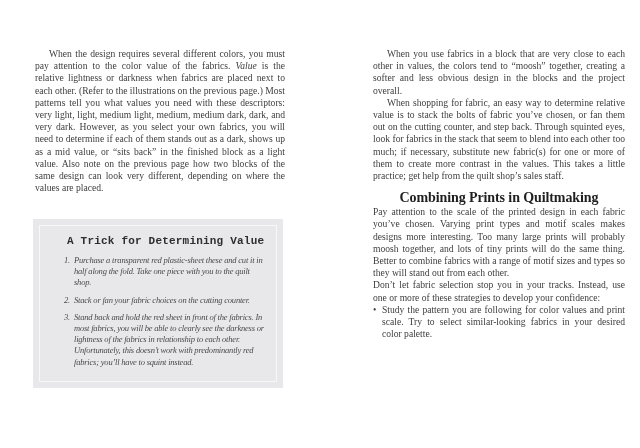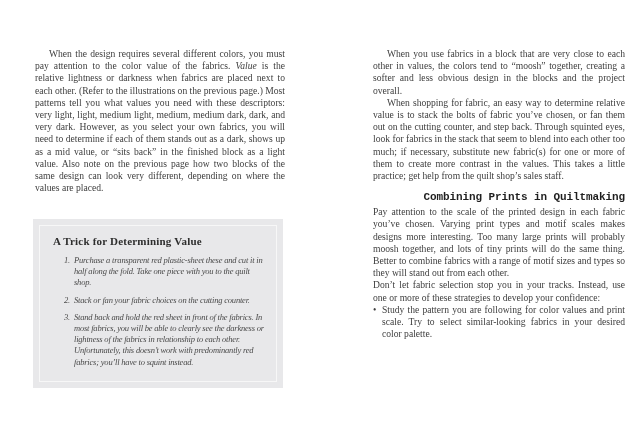--- a/index.html
+++ b/index.html
@@ -16,42 +16,42 @@
   }
   .col{position:absolute;top:48px;}
   .col-left{left:35px;width:250px;}
   .col-right{left:373px;width:252px;}
   .body{
     font-size:9.6px;line-height:12.2px;text-align:justify;color:var(--body-text);
     margin:0;
   }
   .para-indent{text-indent:14px;}
   .heading{
-    font-family:Liberation Mono, monospace;font-weight:bold;
-    font-size:11px;line-height:13px;letter-spacing:-0.1px;color:var(--heading-text);
-    text-align:right;margin:9px 0 2px 0;
+    font-family:Liberation Serif, serif;font-weight:bold;
+    font-size:14px;line-height:13px;letter-spacing:-0.1px;color:var(--heading-text);
+    text-align:center;margin:9px 0 2px 0;
   }
   .heading-2{margin-top:8px;}
   .bullet-item{display:flex;margin:0;}
   .bullet-marker{flex:none;width:9px;font-size:9.6px;line-height:12.2px;color:var(--body-text);}
   .bullet-text{flex:1;}
   
   .tipbox{
     position:absolute;left:33px;top:219px;width:250px;height:169px;
     background:var(--box-bg);box-sizing:border-box;
   }
   .tipbox-inner{
     position:absolute;left:6px;top:6px;right:6px;bottom:6px;
     border:1px solid var(--box-frame);
     padding:9px 11px 6px 11px;box-sizing:border-box;
   }
   .tip-title{
-    font-family:Liberation Serif, serif;font-weight:bold;
+    font-family:Liberation Mono, monospace;font-weight:bold;
     font-size:11px;line-height:13px;color:#2e2e2e;letter-spacing:0.2px;
-    margin:0 0 7px 2px;
+    margin:0 0 7px 16px;
   }
   .tip-item{
     display:flex;margin:0 0 6px 13px;
     font-style:italic;font-size:8.5px;line-height:11.2px;letter-spacing:-0.2px;
     color:#4a4a4a;
   }
   .tip-num{flex:none;width:10px;}
   .tip-text{flex:1;text-align:left;}
   
   .footer{

